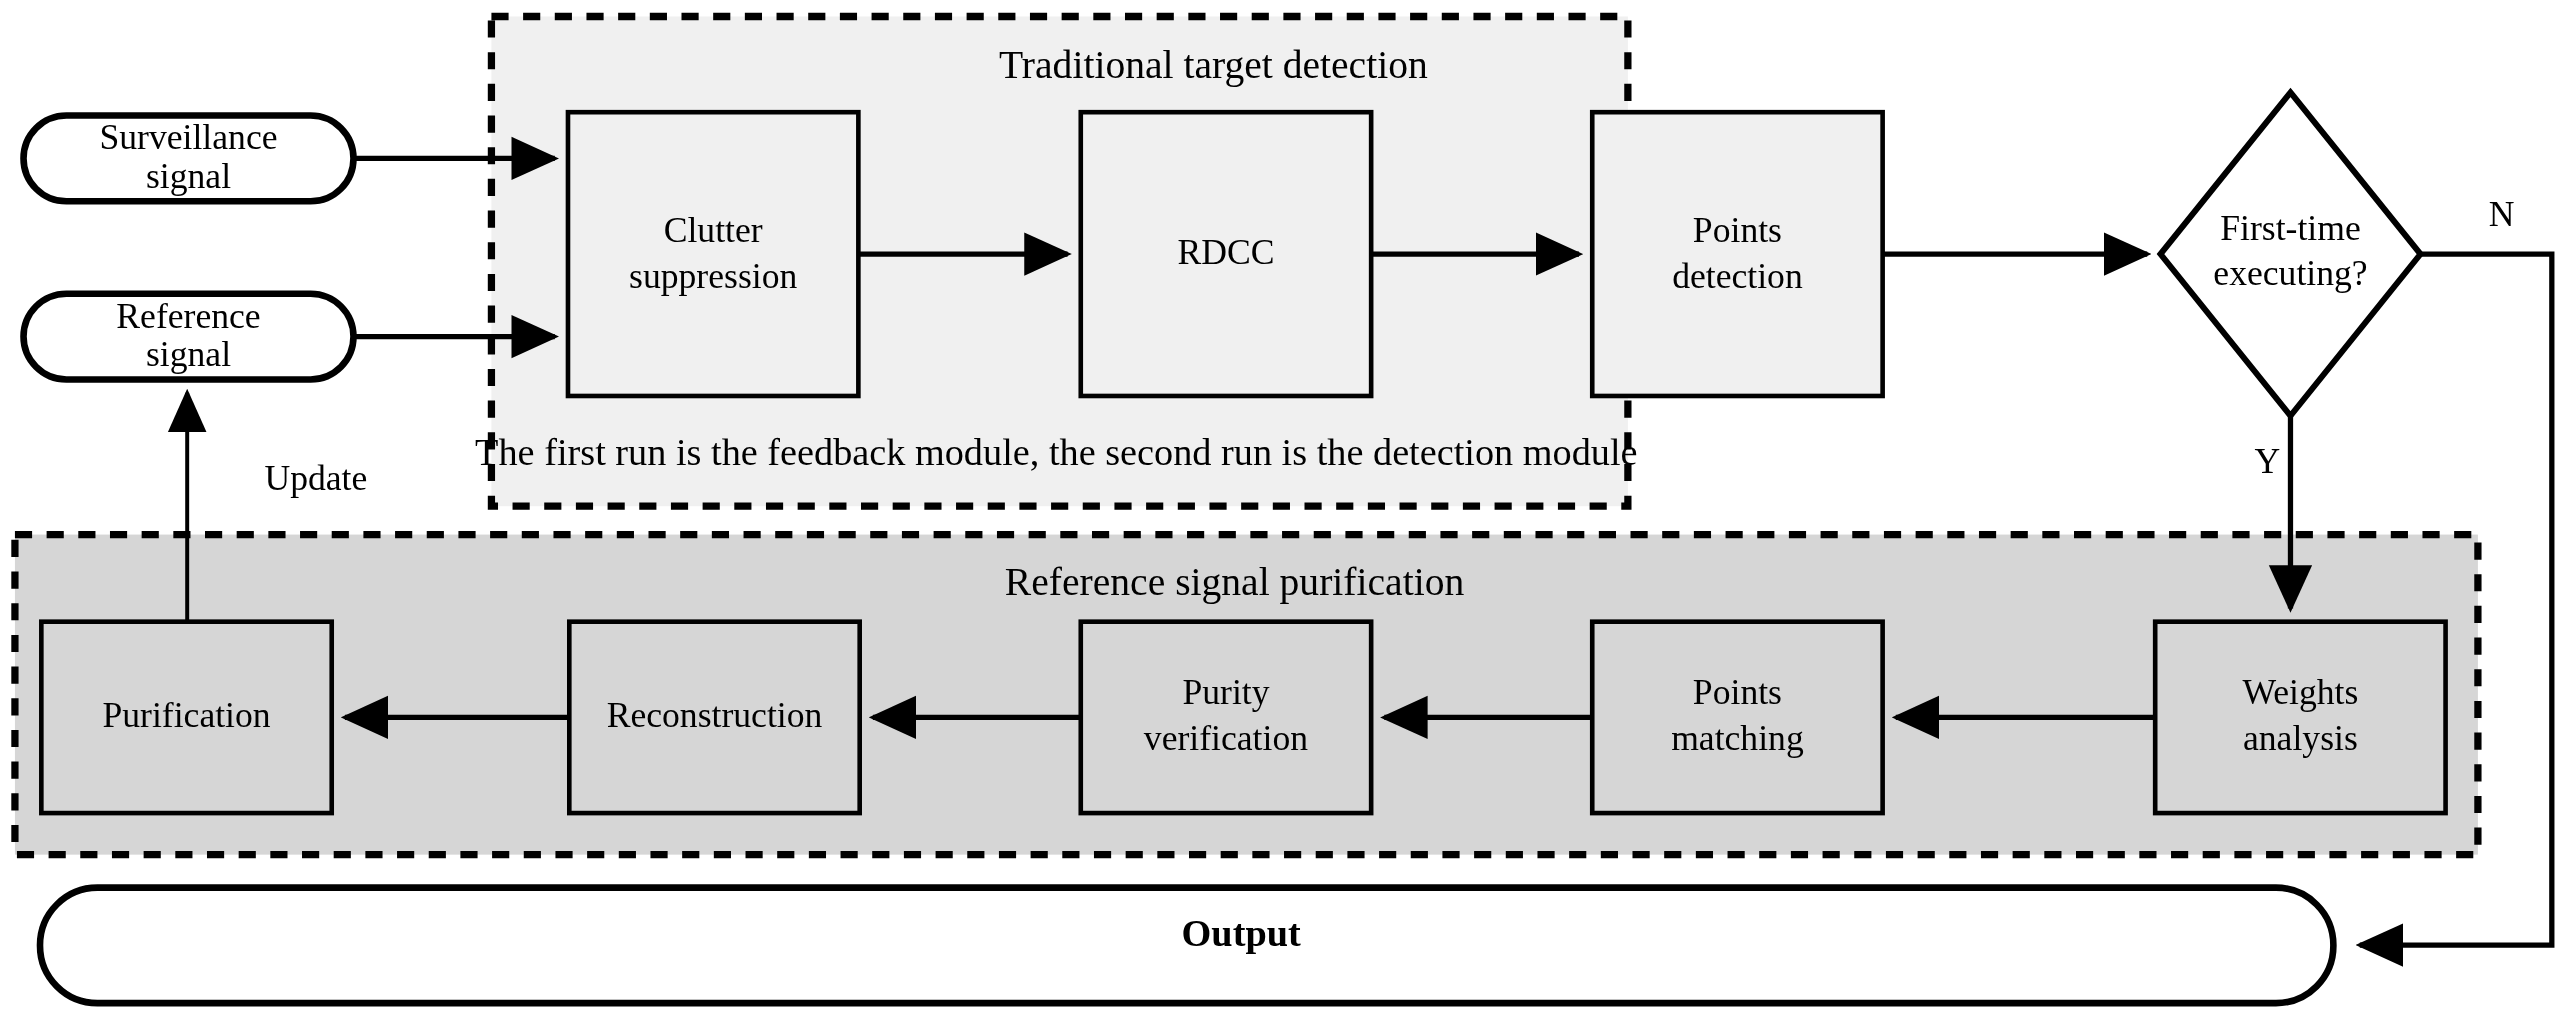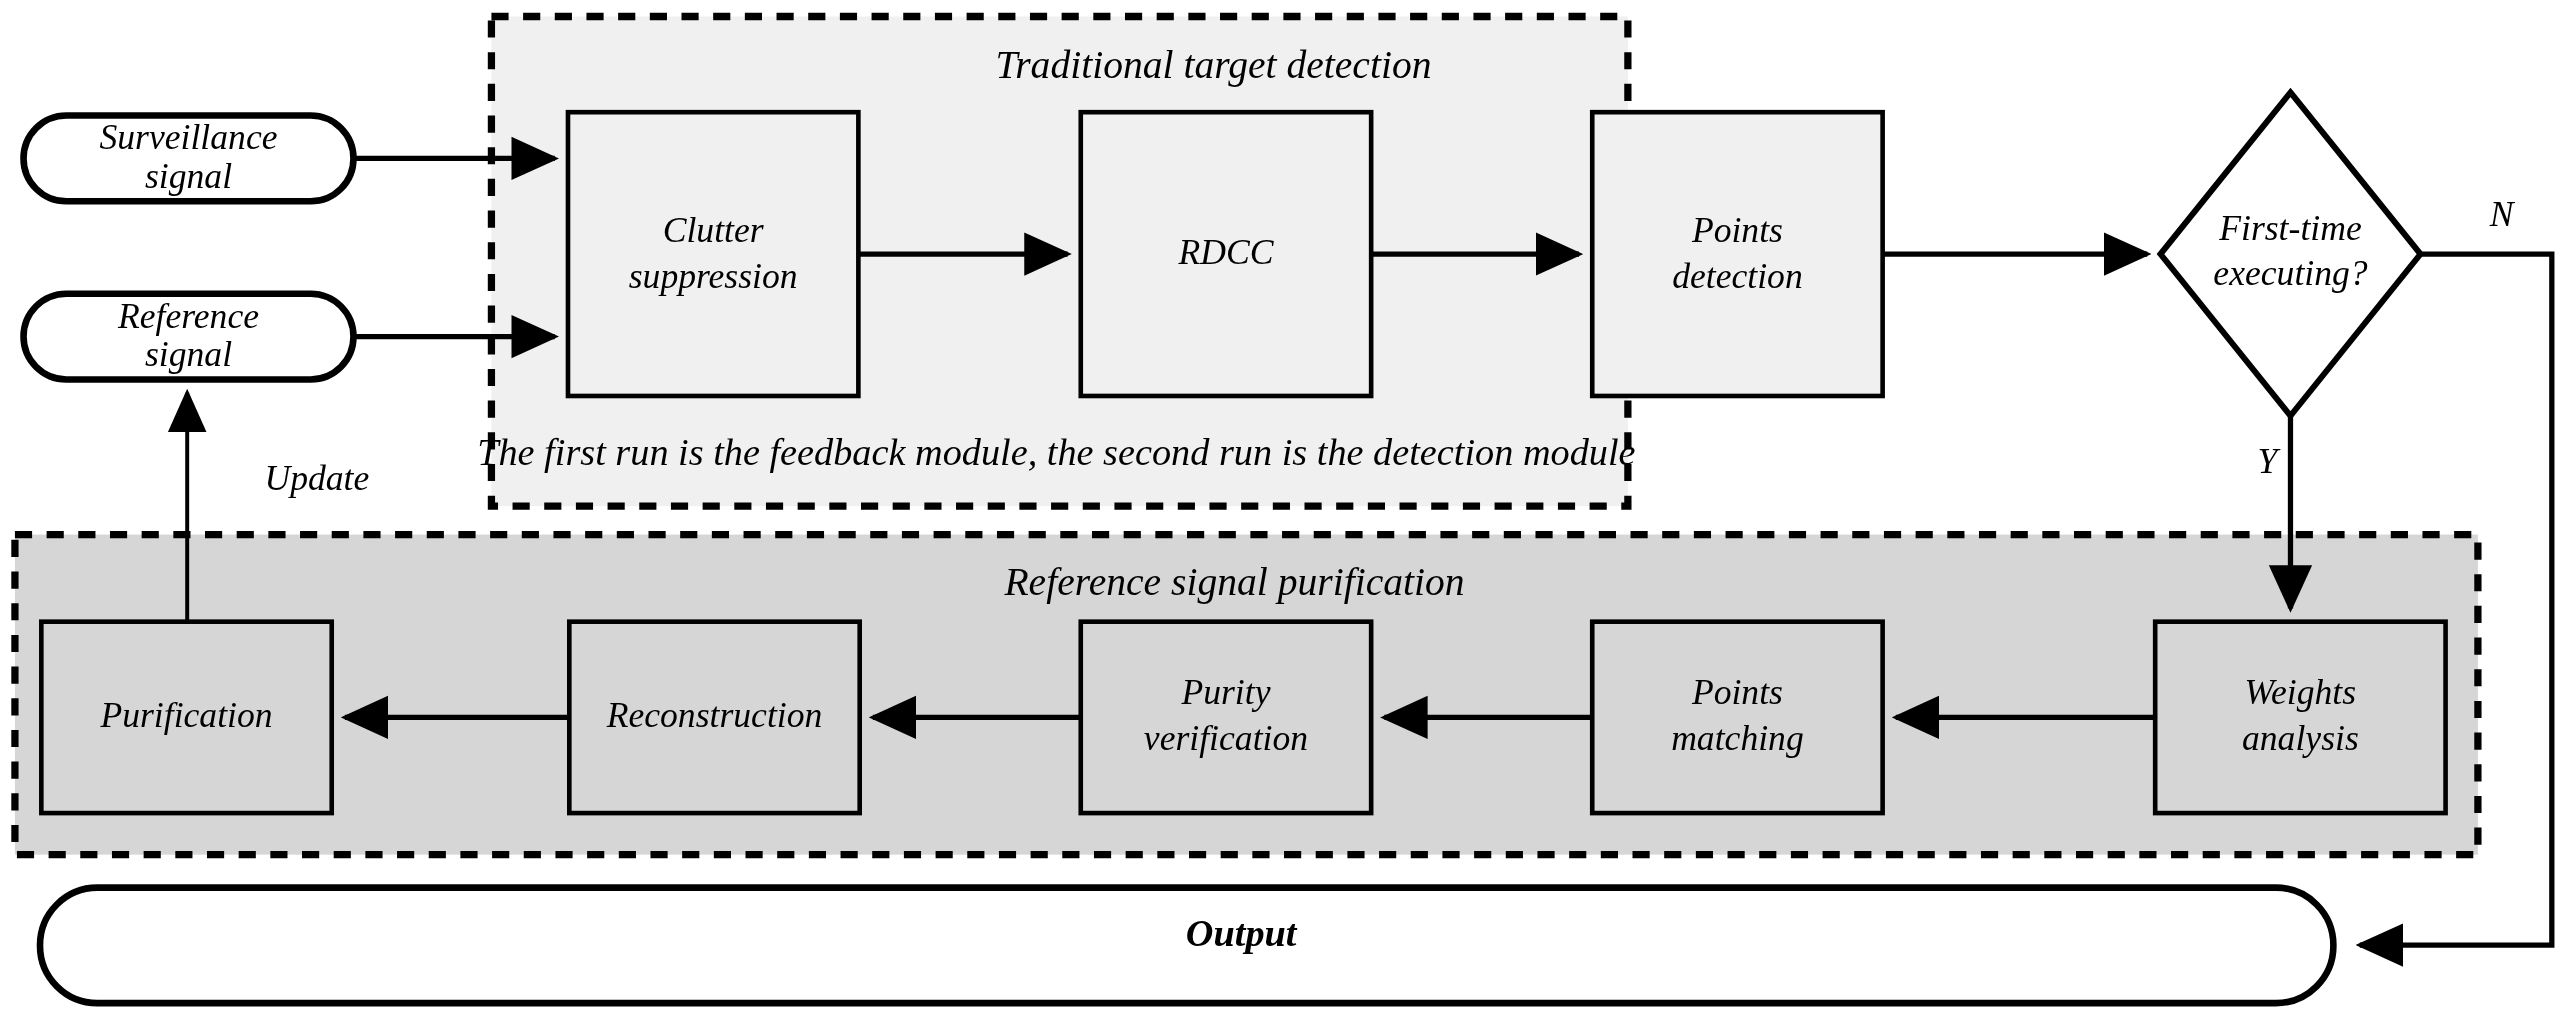--- a/index.html
+++ b/index.html
@@ -12,21 +12,20 @@
     width: 2576px;
     height: 1017px;
     overflow: hidden;
     font-family: "Liberation Serif", "DejaVu Serif", serif;
   }
   #diagram-root {
     position: relative;
     width: 2576px;
     height: 895px;
     background: #ffffff;
-    font-style: italic;
   }
   svg#flow {
     display: block;
     width: 2576px;
     height: 1017px;
   }
   .node-label, .panel-title, .edge-label, .panel-caption, .terminal-label {
     font-family: "Liberation Serif", "DejaVu Serif", serif;
     fill: #000000;
     dominant-baseline: middle;

